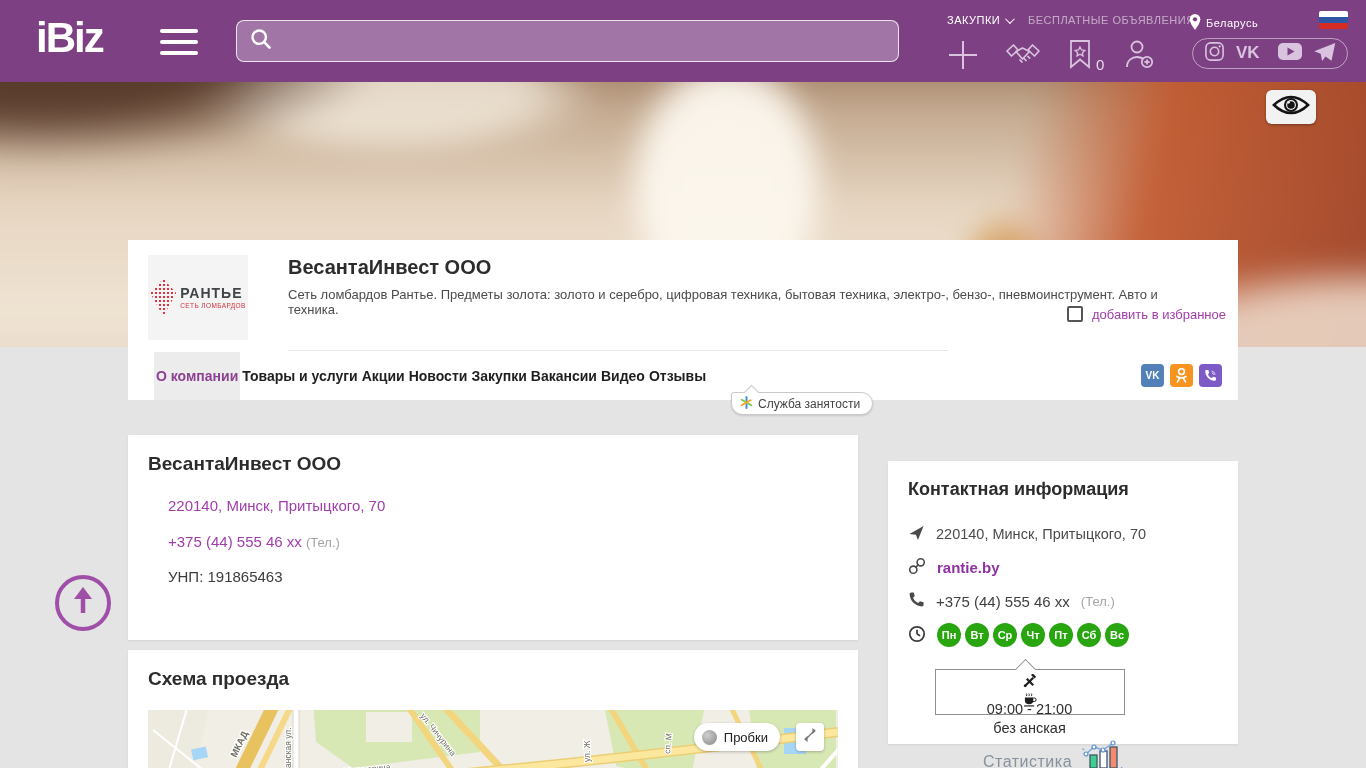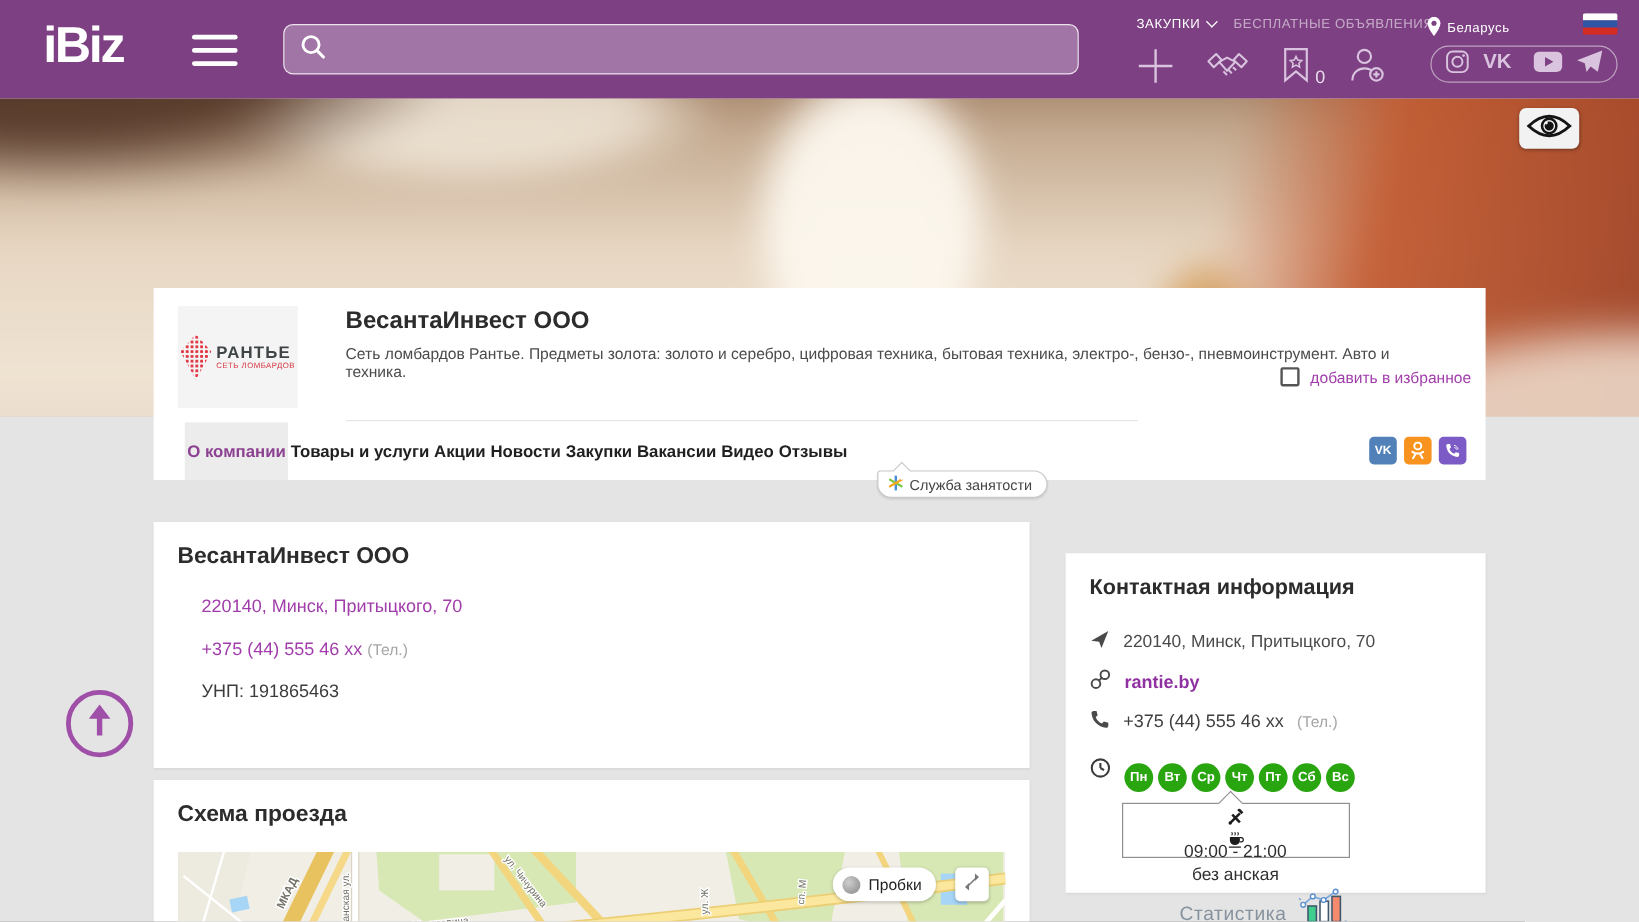--- a/index.html
+++ b/index.html
@@ -85,21 +85,21 @@
     display:flex; align-items:center; gap:7px; font-size:13px; color:#222; box-shadow:0 1px 3px rgba(0,0,0,.25); cursor:pointer; }
   .traffic-btn .dot { width:15px; height:15px; border-radius:50%; background:radial-gradient(circle at 35% 35%, #cfcfcf, #858585); }
   .expand-btn { position:absolute; right:14px; top:13px; width:28px; height:28px; background:#fff; border-radius:4px;
     display:flex; align-items:center; justify-content:center; box-shadow:0 1px 3px rgba(0,0,0,.25); cursor:pointer; }
   
   .contact-card { left:888px; top:461px; width:350px; height:283px; }
   .ct-row { position:absolute; left:20px; display:flex; align-items:center; gap:11px; font-size:14.5px; color:#4b4b4b; }
   .site { font-size:15px; font-weight:bold; color:#9031a1; cursor:pointer; }
   .days { display:flex; gap:4px; }
   .day { width:24px; height:24px; border-radius:50%; background:#28a50f; color:#fff; font-size:11px; font-weight:bold;
-    display:flex; align-items:center; justify-content:center; cursor:pointer;margin-top:13px; }
+    display:flex; align-items:center; justify-content:center; cursor:pointer; }
   .hours-box { position:absolute; left:47px; top:208px; width:190px; height:46px; background:#fff; border:1px solid #8f8f8f; padding:4px 10px 4px 9px; }
   .hours-box::before { content:''; position:absolute; left:82px; top:-8px; width:14px; height:14px; background:#fff;
     border-left:1px solid #8f8f8f; border-top:1px solid #8f8f8f; transform:rotate(45deg); }
   .hb-row { display:flex; align-items:center; gap:9px; height:19px; font-size:14.5px; color:#2f2f2f;flex-direction:column; }
   .red-dot { width:12px; height:12px; border-radius:50%; background:#e51c23; margin-left:auto; }
   .stats { position:absolute; left:983px; top:740px; display:flex; align-items:flex-end; gap:10px; z-index:5; cursor:pointer; }
   .stats .lbl { font-size:16px; color:#86929e; letter-spacing:.5px; padding-bottom:3px; }
   
   .scrolltop { position:absolute; left:55px; top:575px; width:56px; height:56px; border-radius:50%;
     border:4px solid #a04fa8; display:flex; align-items:center; justify-content:center; z-index:20; cursor:pointer; }

